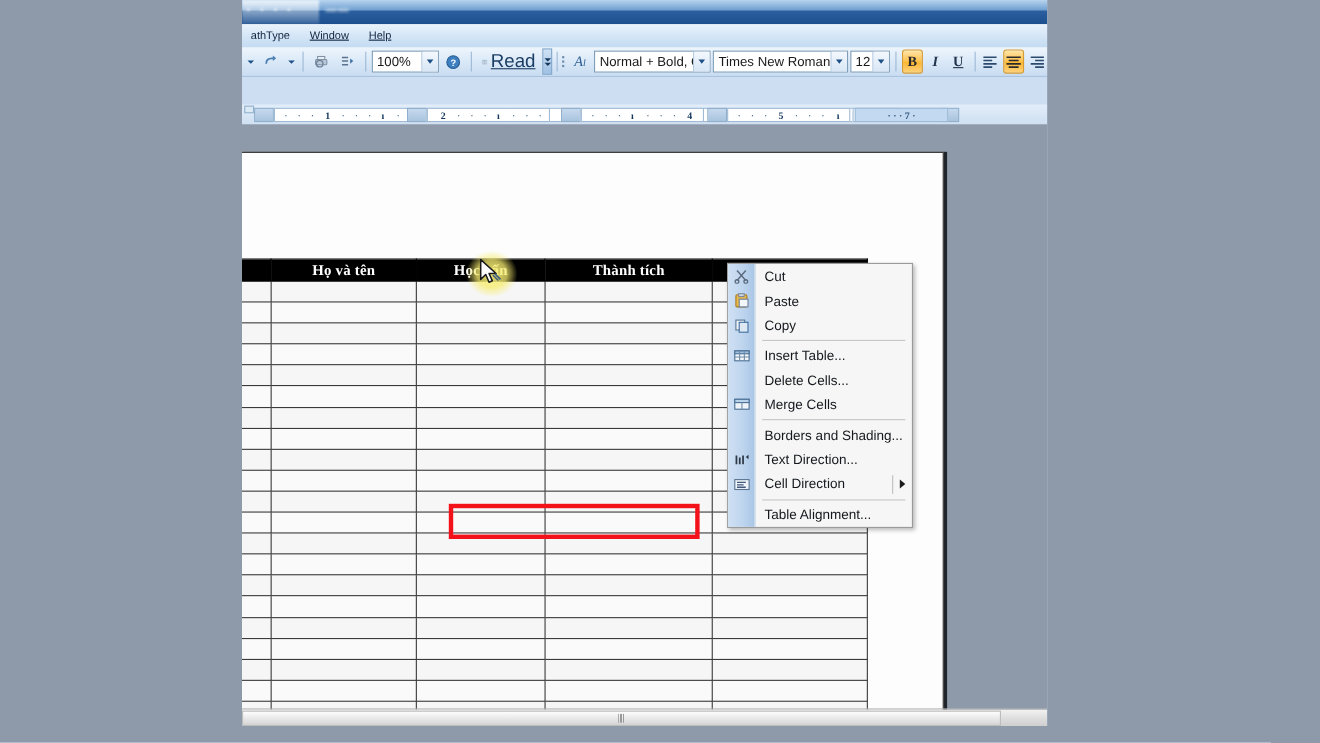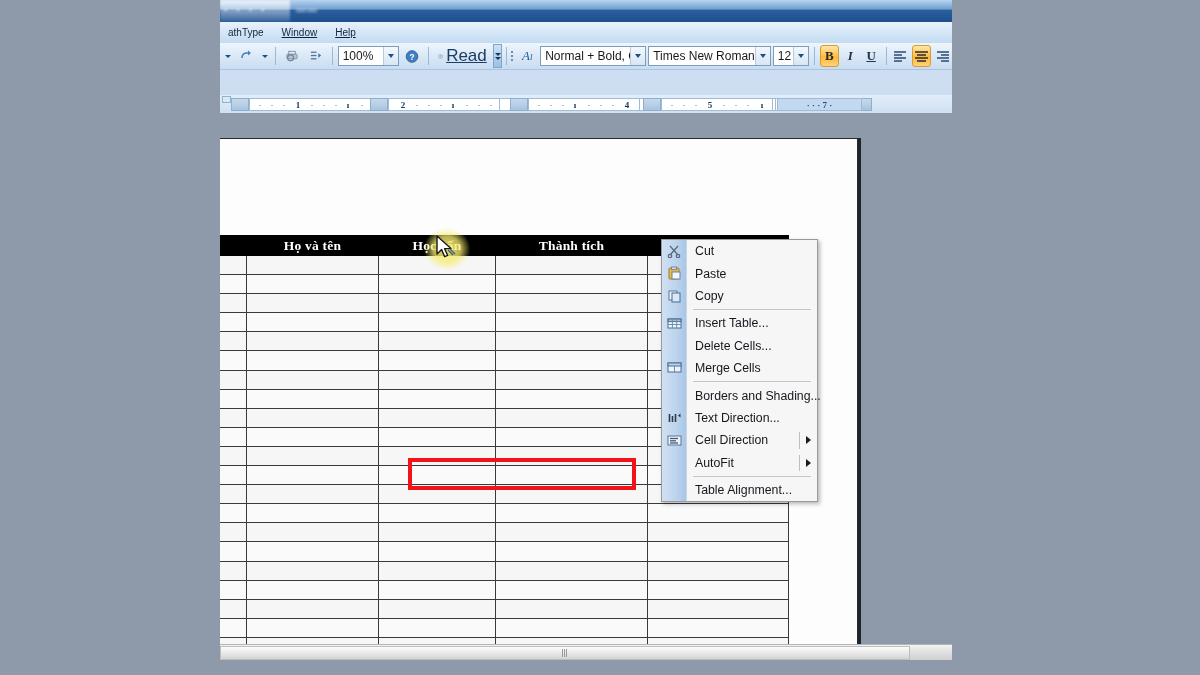--- a/index.html
+++ b/index.html
@@ -187,21 +187,21 @@
     position: absolute; left: 0px; top: 1px; height: 14px; width: 690px;
     background: linear-gradient(to bottom,#fdfdfd,#e9e9e9 50%,#d4d4d4);
     border: 1px solid #bdbdbd;
     display: flex; align-items: center; justify-content: center;
   }
   .grip { width: 6px; height: 8px;
     background: repeating-linear-gradient(to right,#9a9a9a 0 1px,transparent 1px 2px); }
 
   
   .ctxmenu {
-    position: absolute; left: 441px; top: 239px; width: 157px;
+    position: absolute; left: 441px; top: 239px; width: 169px;
     background: #f6f6f6;
     border: 1px solid #9a9a9a;
     box-shadow: 2px 2px 4px rgba(0,0,0,.28);
     font-family: "Liberation Sans", sans-serif;
     z-index: 40;
   }
   .ctx-gutter {
     position: absolute; left: 0; top: 0; bottom: 0; width: 25px;
     background: linear-gradient(to right,#cfe0f3 0%,#bed5ee 55%,#a9c6e6 100%);
     border-right: 1px solid #c8d8ea;
@@ -714,25 +714,20 @@
               <line x1="3" y1="4.5" x2="11" y2="4.5" stroke="#43597a" stroke-width="1.3"></line>
               <line x1="3" y1="6.8" x2="9" y2="6.8" stroke="#43597a" stroke-width="1.3"></line>
               <line x1="3" y1="9" x2="11" y2="9" stroke="#43597a" stroke-width="1.3"></line>
             </svg>
         </span>
         <span>Cell Direction</span>
         <span class="ctx-subdiv"></span>
         <span class="ctx-sub"></span>
       </div>
 
-      <div class="ctx-item">
-        <span>AutoFit</span>
-        <span class="ctx-subdiv"></span>
-        <span class="ctx-sub"></span>
-      </div>
 
       <div class="ctx-sep"></div>
 
       <div class="ctx-item">
         <span>Table Alignment...</span>
       </div>
     </div>
 
   </div>
 

